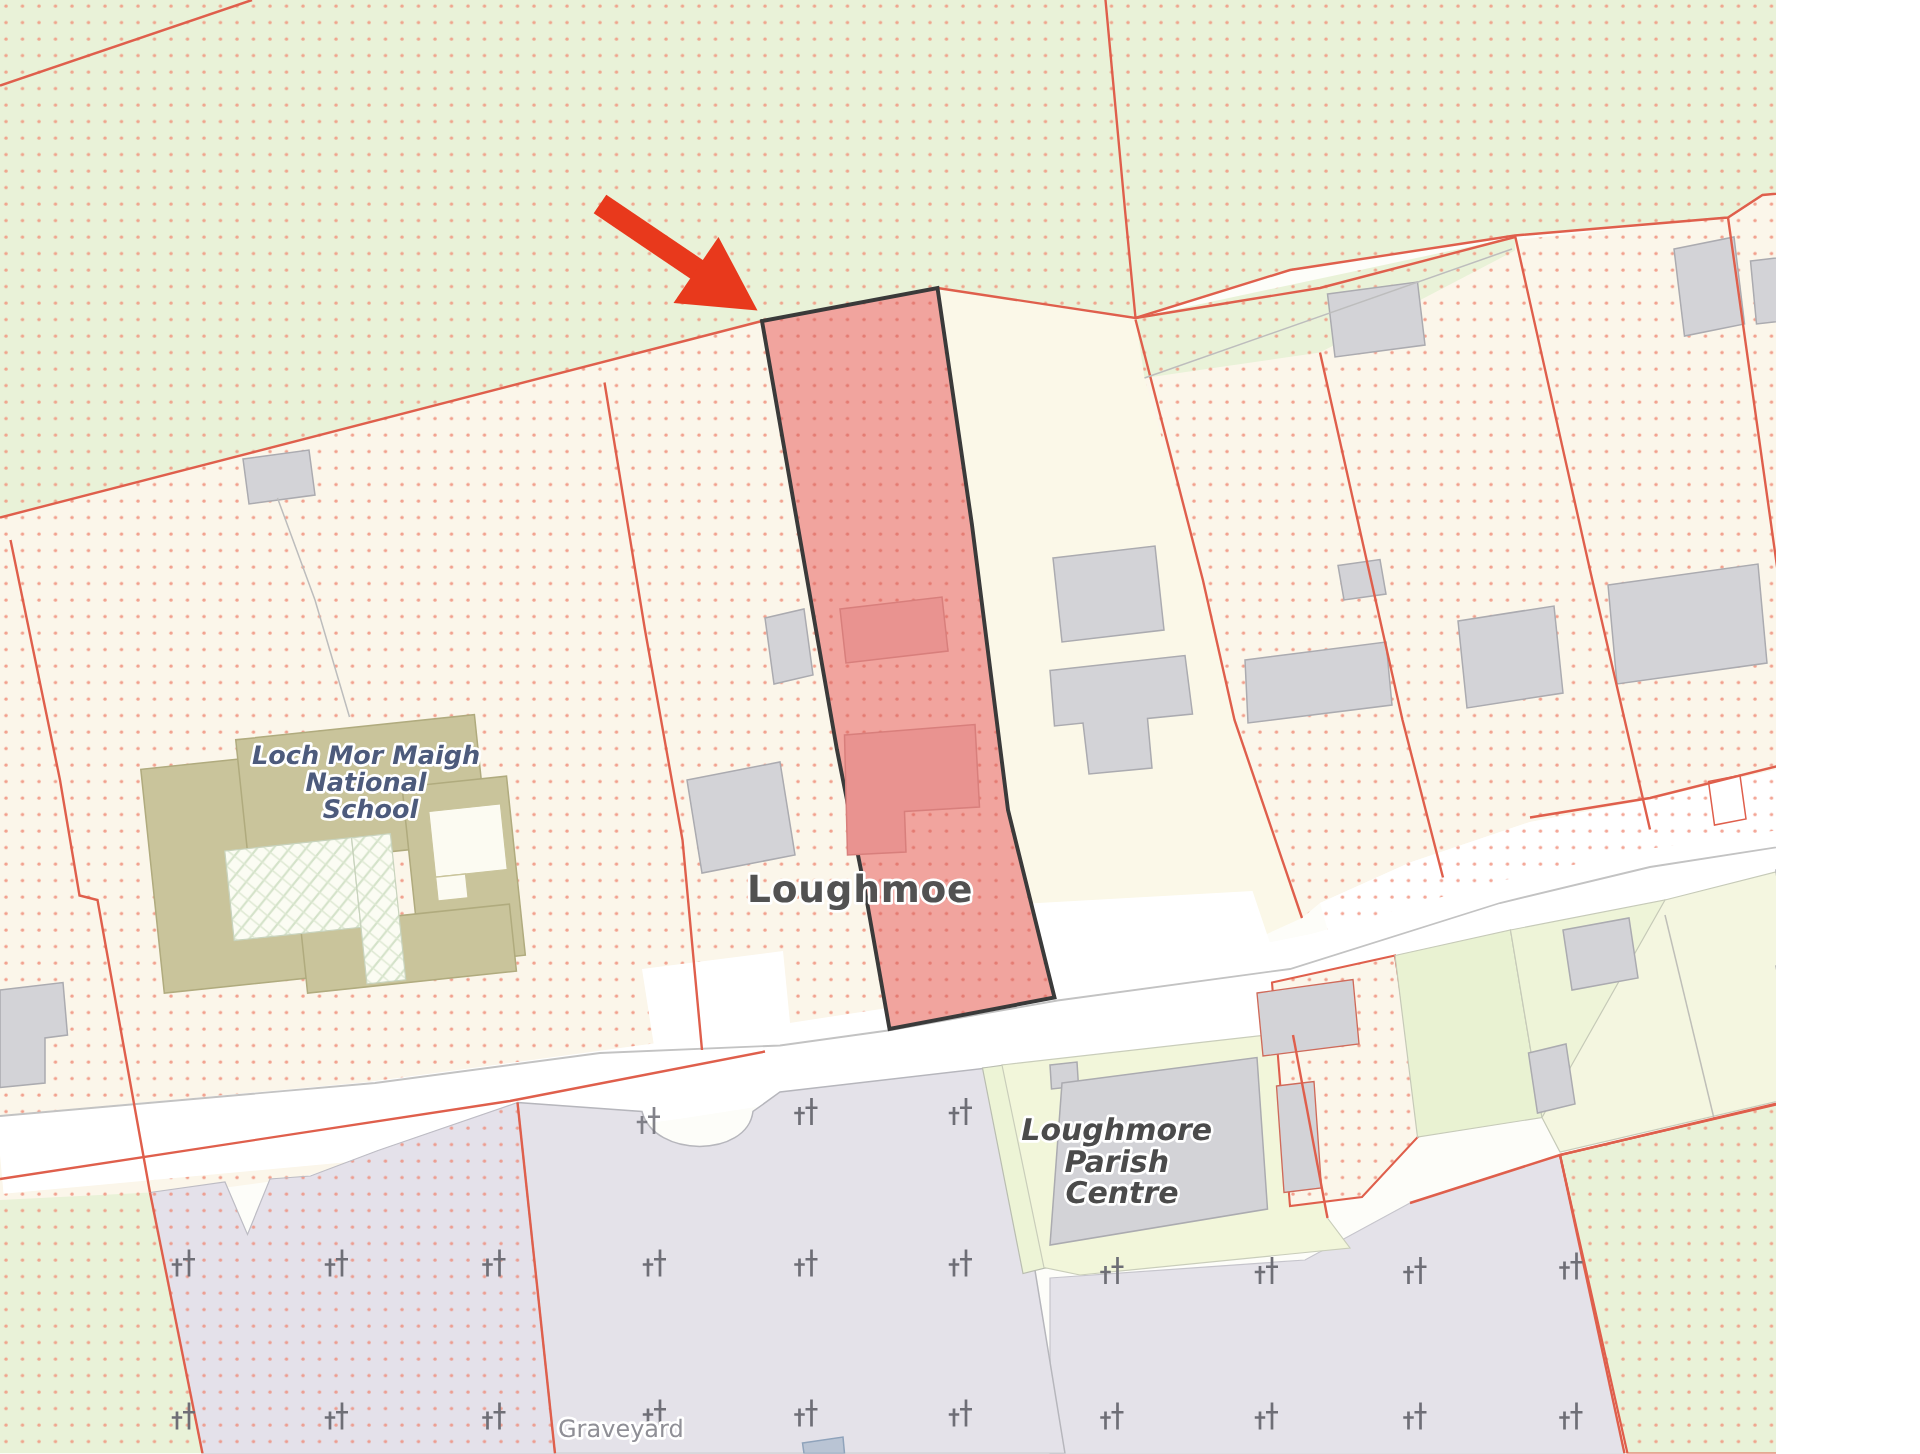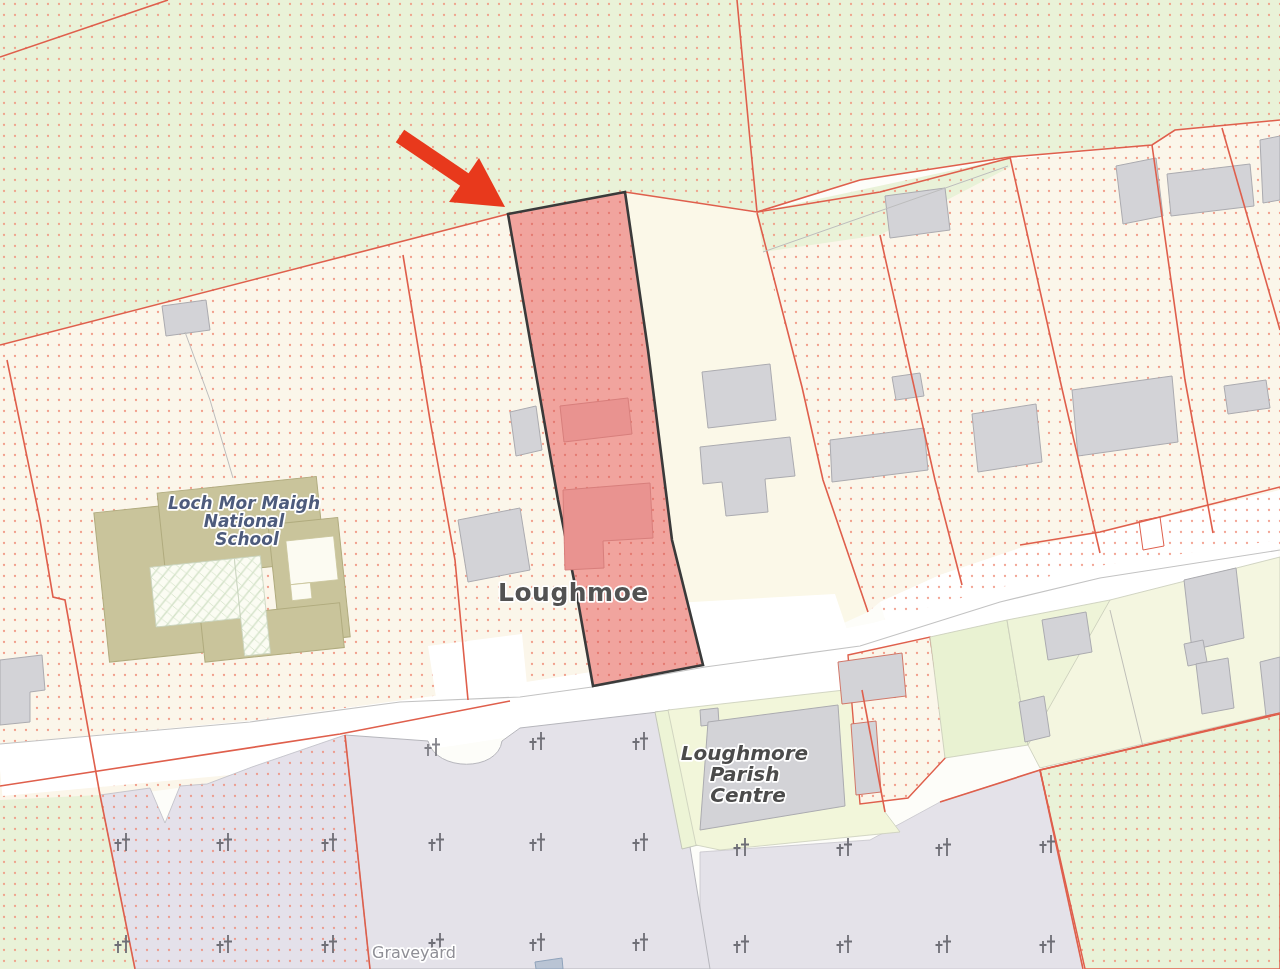--- a/index.html
+++ b/index.html
@@ -1,18 +1,18 @@
 <!DOCTYPE html>
 <html><head>
 <meta charset="utf-8">
 <style>
   html,body{margin:0;padding:0;background:#ffffff;}
   .map-wrap{
     position:relative;
-    width:1280px;height:969px;
+    width:1184px;height:969px;
     overflow:hidden;
     font-family:"DejaVu Sans", sans-serif;
   }
   svg{display:block;}
   text{font-family:"DejaVu Sans", sans-serif;}
   .halo{paint-order:stroke;stroke:#ffffff;stroke-width:3.5px;stroke-linejoin:round;}
   .school-label{font-size:17px;font-weight:bold;font-style:italic;fill:#4d5b7c;text-anchor:middle;}
   .settlement-label{font-size:25px;font-weight:bold;fill:#525252;letter-spacing:.5px;}
   .parish-label{font-size:20px;font-weight:bold;font-style:italic;fill:#4b4b4b;text-anchor:middle;}
   .graveyard-label{font-size:16px;fill:#8f8f96;}

